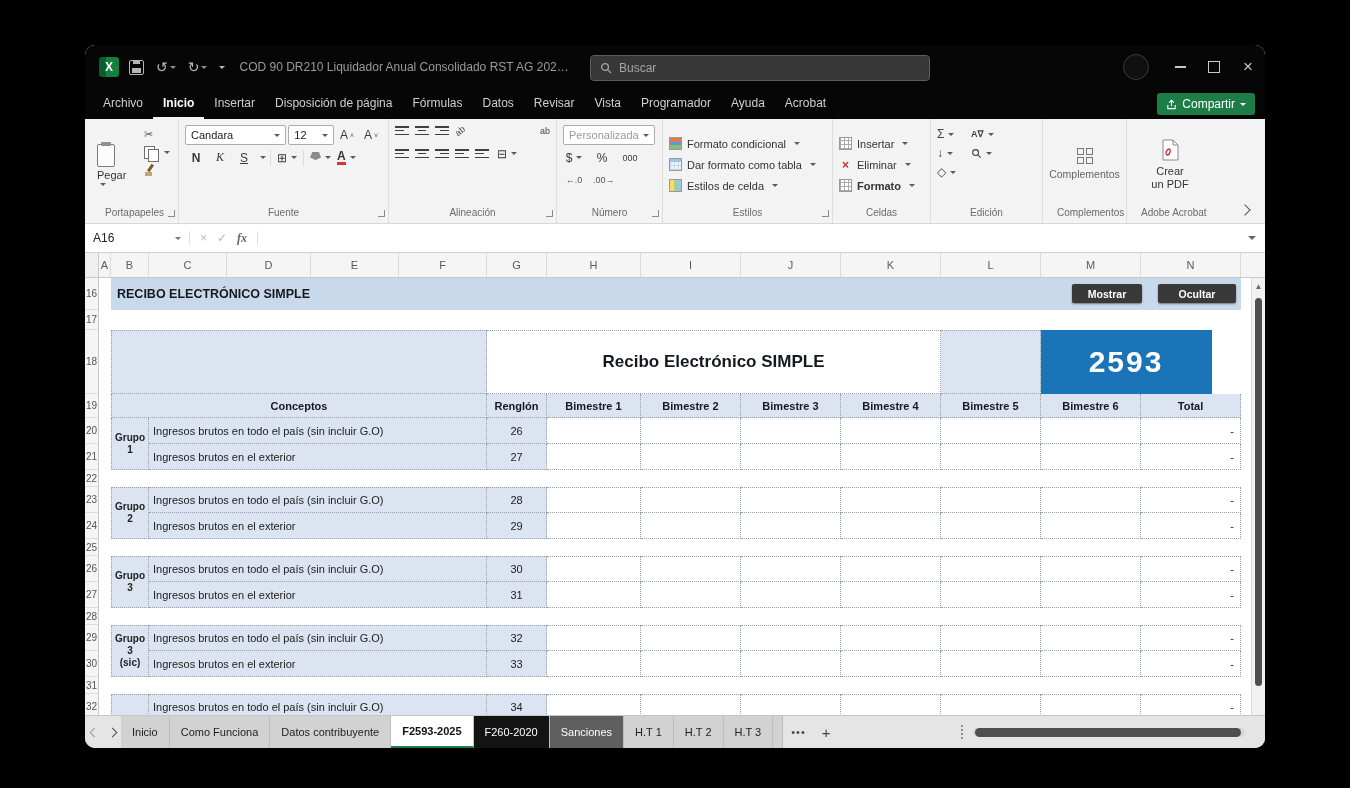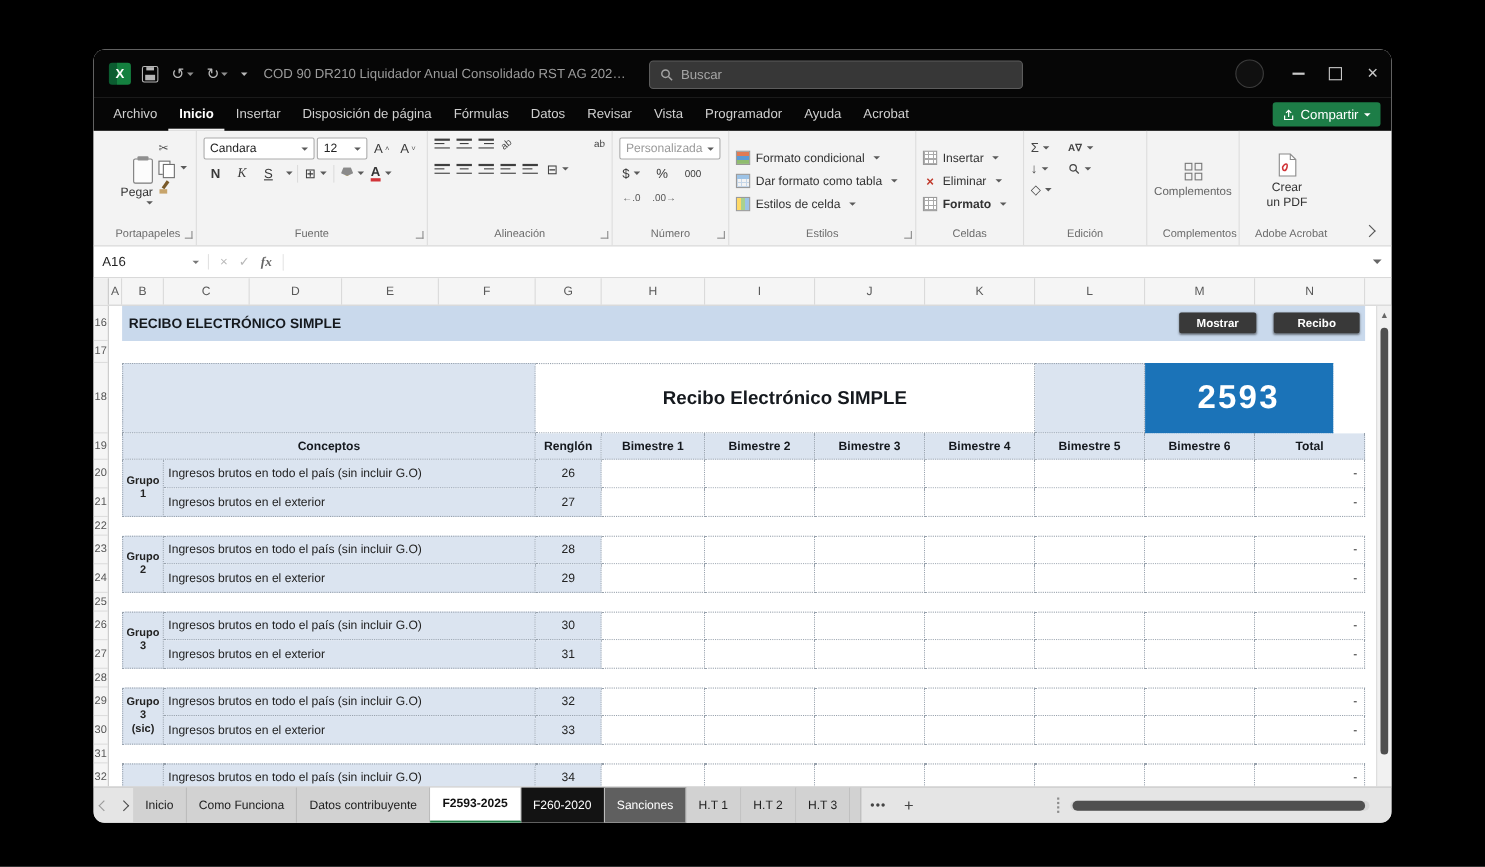--- a/index.html
+++ b/index.html
@@ -40,21 +40,21 @@
   .combo{background:#fff;border:1px solid #acacac;height:20px;display:inline-flex;align-items:center;justify-content:space-between;padding:0 5px;font-size:11px;color:#222;border-radius:2px;box-sizing:border-box}
   .caret{width:0;height:0;border-left:3px solid transparent;border-right:3px solid transparent;border-top:3.5px solid #5a5a5a;display:inline-block;margin-left:3px;flex:0 0 auto}
   .tbtn{min-width:18px;height:19px;display:inline-flex;align-items:center;justify-content:center;font-size:12px;color:#3a3a3a;gap:1px;padding:0 2px}
   .tbtn.bold{font-weight:bold}
   .tbtn.ital{font-style:italic;font-family:"Liberation Serif",serif}
   .tbtn.und{text-decoration:underline}
   .vsep{width:1px;height:16px;background:#dcdcdc;margin:0 2px}
   .sup{font-size:7px;color:#555;margin-left:1px;font-style:normal}
   
   .clipwrap{display:flex;gap:5px;height:100%}
-  .paste-btn{width:42px;display:flex;flex-direction:column;align-items:flex-end;justify-content:center;gap:2px;font-size:11px;color:#333}
+  .paste-btn{width:42px;display:flex;flex-direction:column;align-items:flex-start;justify-content:center;gap:2px;font-size:11px;color:#333}
   .clipboard{width:16px;height:21px;border:1.5px solid #7a7a7a;border-radius:2px;background:#fcfcfc;position:relative}
   .clipboard::before{content:"";position:absolute;top:-3px;left:3px;right:3px;height:4px;background:#8f8f8f;border-radius:1px}
   .clip-mini{display:flex;flex-direction:column;justify-content:flex-start;gap:4px;padding-top:3px}
   .mini-btn{height:14px;display:flex;align-items:center;font-size:11px;color:#555;gap:2px}
   .copyic{width:9px;height:11px;border:1px solid #6e6e6e;background:#fff;position:relative;margin-right:4px}
   .copyic::after{content:"";position:absolute;left:2.5px;top:2.5px;width:9px;height:11px;border:1px solid #6e6e6e;background:#fff}
   .brushic{width:12px;height:12px;position:relative}
   .brushic::before{content:"";position:absolute;left:5px;top:0;width:3px;height:8px;background:#7a5b2b;transform:rotate(35deg)}
   .brushic::after{content:"";position:absolute;left:1px;bottom:0;width:7px;height:4px;background:#c7a46b}
   
@@ -529,21 +529,21 @@
         <div class="grow" style="height: 26px;">29</div>
         <div class="grow" style="height: 26px;">30</div>
         <div class="grow" style="height: 17px;">31</div>
         <div class="grow" style="height: 26px;">32</div>
       </div>
     <div class="content">
       <div class="form" id="form">
           <div class="banner">
             <span class="banner-title">RECIBO ELECTRÓNICO SIMPLE</span>
             <span class="sbtn" style="right: 99px; width: 70px;">Mostrar</span>
-            <span class="sbtn" style="right: 5px; width: 78px;">Recibo</span>
+            <span class="sbtn" style="right: 5px; width: 78px;">Ocultar</span>
           </div>
           <div style="height: 20px;"></div>
           <div class="trow" style="height: 64px;">
             <div class="fcell cblue bl bt" style="width: 376px;"></div>
             <div class="fcell cwhite bt form-title" style="width: 454px;">Recibo Electrónico SIMPLE</div>
             <div class="fcell cblue bt" style="width: 100px;"></div>
             <div class="fcell bt code-box" style="width: 171px;">2593</div>
           </div>
           <div class="hrow" style="height: 24px;">
             <div class="fcell cblue hcell bl" style="width: 376px;">Conceptos</div>

